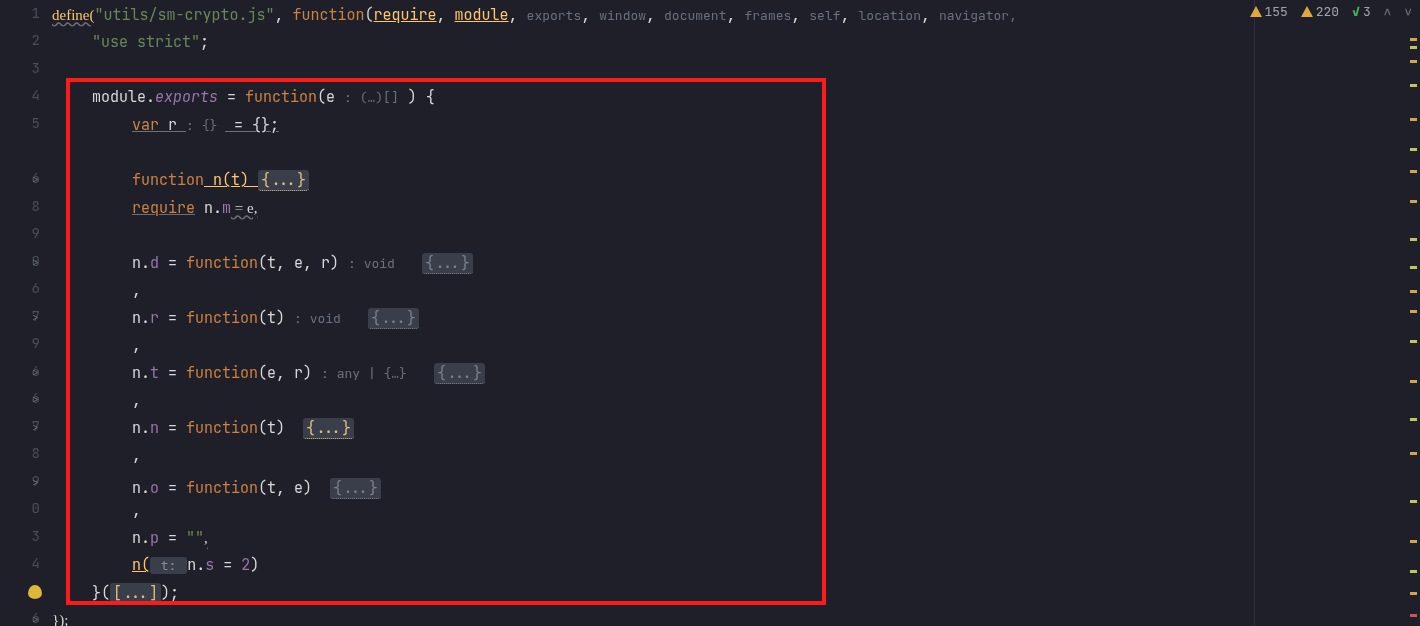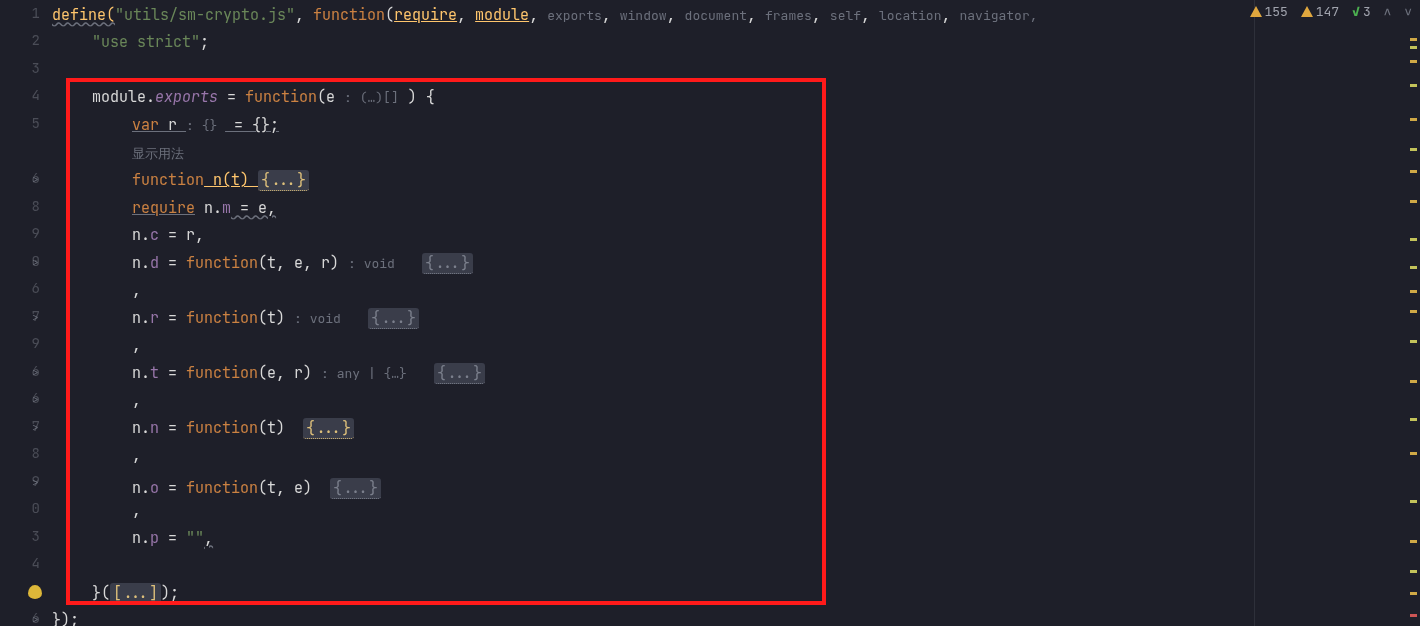--- a/index.html
+++ b/index.html
@@ -10,21 +10,21 @@
   .ln{position:absolute;left:0;right:10px;color:#4b4d57;text-align:right;font-size:14px;}
   .fold-mark{position:absolute;color:#6c707c;font-size:11px;cursor:pointer;}
   .row{position:absolute;left:0;right:0;height:27.5px;}
   .folded{background:#3a3d4a;border-radius:3px;color:#7c808d;padding:0 3px;border-bottom:1px dotted #7c808d;}
   .folded2{background:#3a3d4a;border-radius:3px;color:#dec07b;padding:0 3px;border-bottom:1px dotted #dec07b;}
   .k{color:#cc8242;}   
   .s{color:#6a8759;}   
   .f{color:#ffc66d;text-decoration:underline;}   
   .p{color:#9876aa;}   
   .hint{color:#6c707c;font-size:13px;} 
-  .u{text-decoration-line:underline;text-decoration-style:wavy;text-decoration-color:#6c707c;}
+  .u{text-decoration-line:underline;text-decoration-style:wavy;text-decoration-color:#6c707c;font-family:Liberation Serif, serif;}
   .uu{text-decoration-line:underline;text-decoration-color:#6c707c;}
   .ph{background:#3a3d4a;border-radius:3px;color:#8a8d99;padding:0 3px;font-size:13px;}
   .red-box{position:absolute;border:4px solid #ff1a1a;left:66px;top:78px;width:752px;height:519px;pointer-events:none;}
   .insp{position:absolute;right:8px;top:3px;font-size:13px;color:#a0a3ad;}
   .insp .warn::before{content:"";display:inline-block;width:0;height:0;border-left:6px solid transparent;border-right:6px solid transparent;border-bottom:11px solid #e0a73e;margin-right:3px;vertical-align:-1px;}
   .insp .ok::before{content:"✓";color:#4caf50;font-weight:bold;margin-right:3px;}
   .insp span{margin-left:5px;}
   .chev{color:#6c707c;margin-left:8px;cursor:pointer;}
   .scrollbar{position:absolute;right:3px;top:0;width:10px;height:100%;}
   .mark{position:absolute;right:0;width:7px;height:3px;}
@@ -82,27 +82,25 @@
 
     <div class="row" style="top:2px"><span class="f u">define(</span><span class="s">"utils/sm-crypto.js"</span><span>, </span><span class="k">function</span><span>(</span><span class="f">require</span><span>, </span><span class="f">module</span><span>, </span><span class="hint">exports</span><span>, </span><span class="hint">window</span><span>, </span><span class="hint">document</span><span>, </span><span class="hint">frames</span><span>, </span><span class="hint">self</span><span>, </span><span class="hint">location</span><span>, </span><span class="hint">navigator</span><span class="hint">, </span></div>
 
     <div class="row" style="top:29px;padding-left:40px"><span class="s">"use strict"</span><span>;</span></div>
 
 
     <div class="row" style="top:84px;padding-left:40px"><span>module.</span><span class="p" style="font-style:italic">exports</span><span> = </span><span class="k">function</span><span>(e </span><span class="hint">: (…)[]</span><span> ) {</span></div>
 
     <div class="row" style="top:112px;padding-left:80px"><span class="k uu">var</span><span class="uu"> r </span><span class="hint">: {} </span><span class="uu"> = {};</span></div>
 
-    <div class="row" style="top:140px;padding-left:80px"><span class="hint">显示用法</span></div>
 
     <div class="row" style="top:167px;padding-left:80px"><span class="k">function</span><span class="f"> n(t) </span><span class="folded2">{...}</span></div>
 
     <div class="row" style="top:195px;padding-left:80px"><span class="k uu">require</span><span> n.</span><span class="p">m</span><span class="u"> = e,</span></div>
 
-    <div class="row" style="top:222px;padding-left:80px"><span>n.</span><span class="p">c</span><span> = r,</span></div>
 
     <div class="row" style="top:250px;padding-left:80px"><span>n.</span><span class="p">d</span><span> = </span><span class="k">function</span><span>(t, e, r) </span><span class="hint">: void</span>   <span class="folded">{...}</span></div>
 
     <div class="row" style="top:277px;padding-left:80px"><span>,</span></div>
 
     <div class="row" style="top:305px;padding-left:80px"><span>n.</span><span class="p">r</span><span> = </span><span class="k">function</span><span>(t) </span><span class="hint">: void</span>   <span class="folded">{...}</span></div>
 
     <div class="row" style="top:332px;padding-left:80px"><span>,</span></div>
 
     <div class="row" style="top:360px;padding-left:80px"><span>n.</span><span class="p">t</span><span> = </span><span class="k">function</span><span>(e, r) </span><span class="hint">: any | {…}</span>   <span class="folded">{...}</span></div>
@@ -112,32 +110,33 @@
     <div class="row" style="top:415px;padding-left:80px"><span>n.</span><span class="p">n</span><span> = </span><span class="k">function</span><span>(t) </span> <span class="folded2">{...}</span></div>
 
     <div class="row" style="top:442px;padding-left:80px"><span>,</span></div>
 
     <div class="row" style="top:475px;padding-left:80px"><span>n.</span><span class="p">o</span><span> = </span><span class="k">function</span><span>(t, e) </span> <span class="folded">{...}</span></div>
 
     <div class="row" style="top:497px;padding-left:80px"><span>,</span></div>
 
     <div class="row" style="top:525px;padding-left:80px"><span>n.</span><span class="p">p</span><span> = </span><span class="s">""</span><span class="u">,</span></div>
 
+    <div class="row" style="top:552px;padding-left:80px"><span class="f">n(</span><span class="ph"> t: </span><span>n.</span><span class="p">s</span><span> = </span><span class="p">2</span><span>)</span></div>
 
     <div class="row" style="top:580px;padding-left:40px"><div class="bulb"></div><span>}(</span><span class="folded2">[...]</span><span>);</span></div>
 
     <div class="row" style="top:607px;padding-left:0px"><span class="u">});</span></div>
 
   </div>
 
   <div class="red-box"></div>
 
   <div class="insp">
     <span class="warn">155</span>
-    <span class="warn">147</span>
+    <span class="warn">220</span>
     <span class="ok">3</span>
     <span class="chev">∧</span>
     <span class="chev">∨</span>
   </div>
 
   <div class="scrollbar">
     <div class="mark mw" style="top:38px"></div>
     <div class="mark my" style="top:46px"></div>
     <div class="mark mw" style="top:60px"></div>
     <div class="mark my" style="top:84px"></div>

